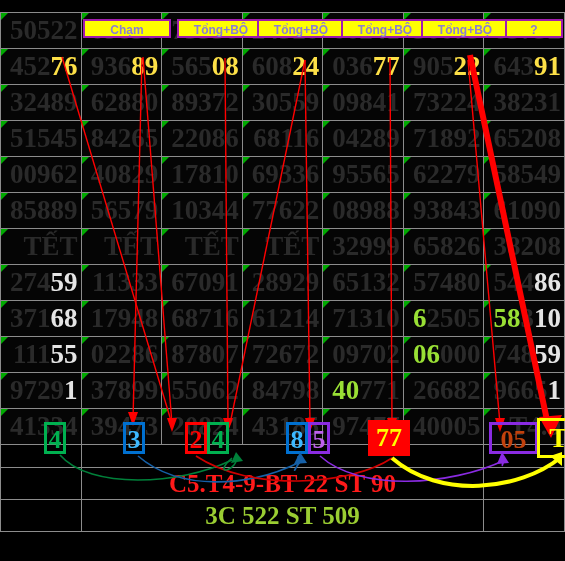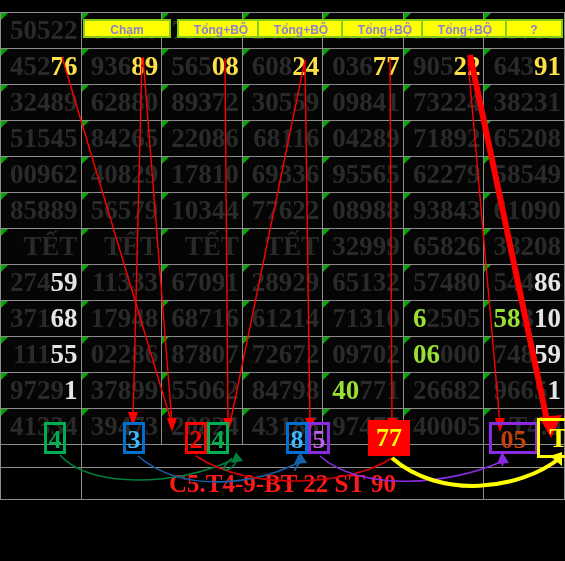--- a/index.html
+++ b/index.html
@@ -38,21 +38,21 @@
   tr.dark td{background:#000;border-color:#8c8c8c;color:#000;height:22px;text-align:center;}
 
   .ctr{text-align:center;}
   .redtxt{color:#ff1a1a;font-size:25px;font-weight:700;font-family:"Liberation Serif",serif;}
   .greentxt{color:#9acd32;font-size:25px;font-weight:700;font-family:"Liberation Serif",serif;}
 
   
   .label{
     position:absolute;
     background:#ffff00;
-    border:2px solid #84cc16;
+    border:2px solid #a21caf;
     color:#8a7fd4;
     font-family:"Liberation Sans",sans-serif;
     font-size:12px;
     font-weight:700;
     text-align:center;
     line-height:18px;
     height:19px;
     z-index:40;
     box-sizing:border-box;
     white-space:nowrap;
@@ -189,20 +189,25 @@
           <td class="gcorner"><span class="num">T4.9</span></td>
         </tr>
         <tr class="dark">
           <td></td>
           <td colspan="5" class="ctr"></td>
           <td></td>
         </tr>
         <tr class="dark">
           <td></td>
           <td colspan="5" class="ctr"><span class="redtxt">C5.T4-9-BT 22 ST 90</span></td>
+          <td></td>
+        </tr>
+        <tr class="dark">
+          <td></td>
+          <td colspan="5" class="ctr"><span class="greentxt">3C 522 ST 509</span></td>
           <td></td>
         </tr>
       </tbody>
   </table>
 
   <svg class="overlay" viewBox="0 0 565 561">
     <g stroke="#ff0000" fill="none">
       <path d="M62 57 L172 424" stroke-width="1.4"></path>
       <path d="M143 57 L172 424" stroke-width="1.4" transform="translate(0,0)"></path>
       <path d="M142 58 L133 420" stroke-width="1.4"></path>

